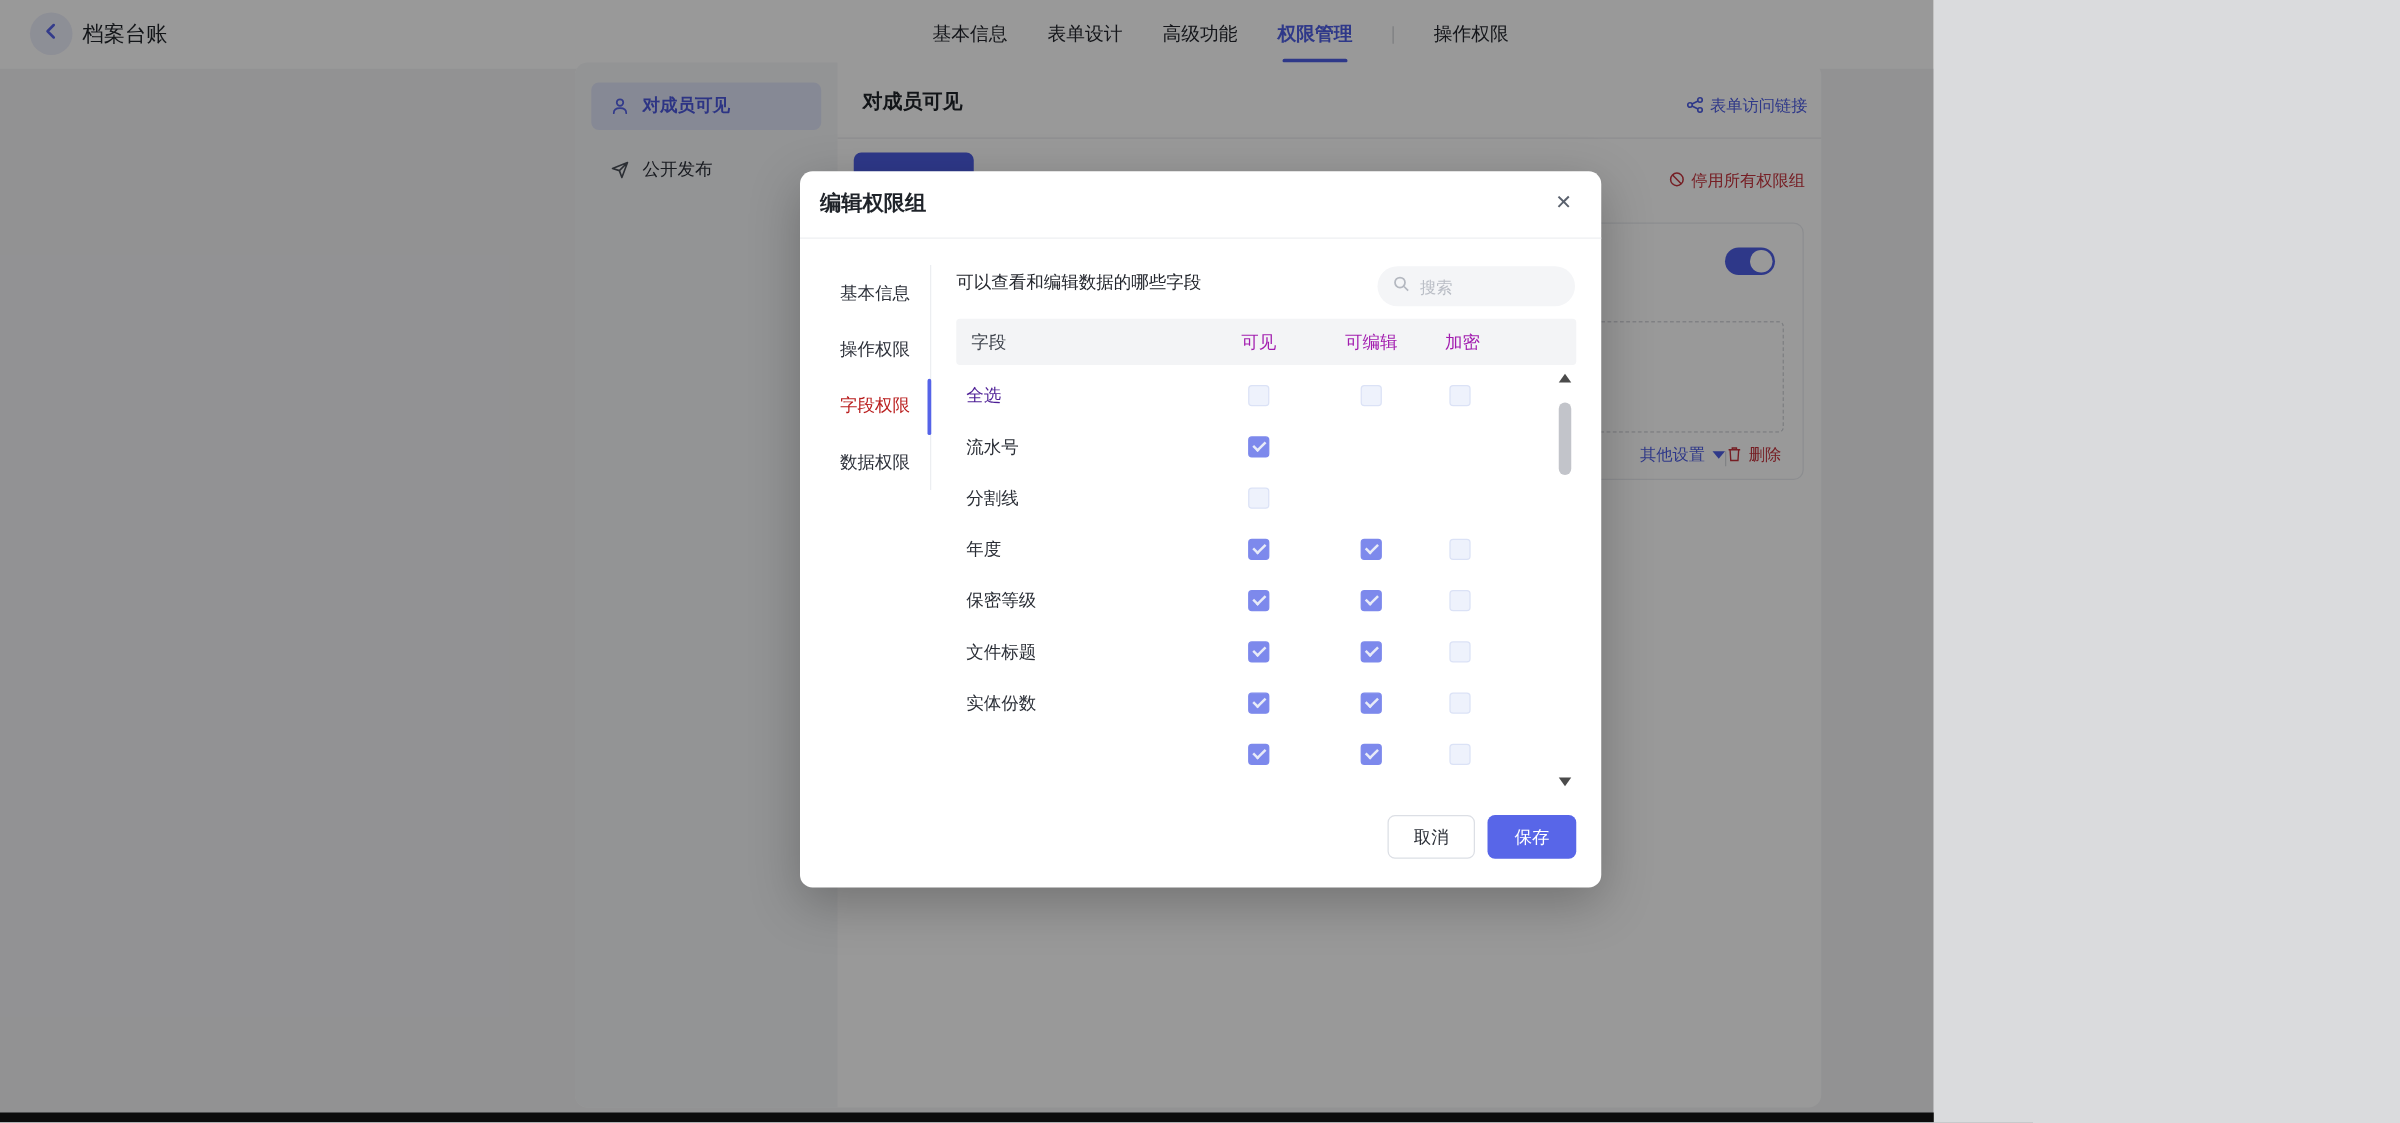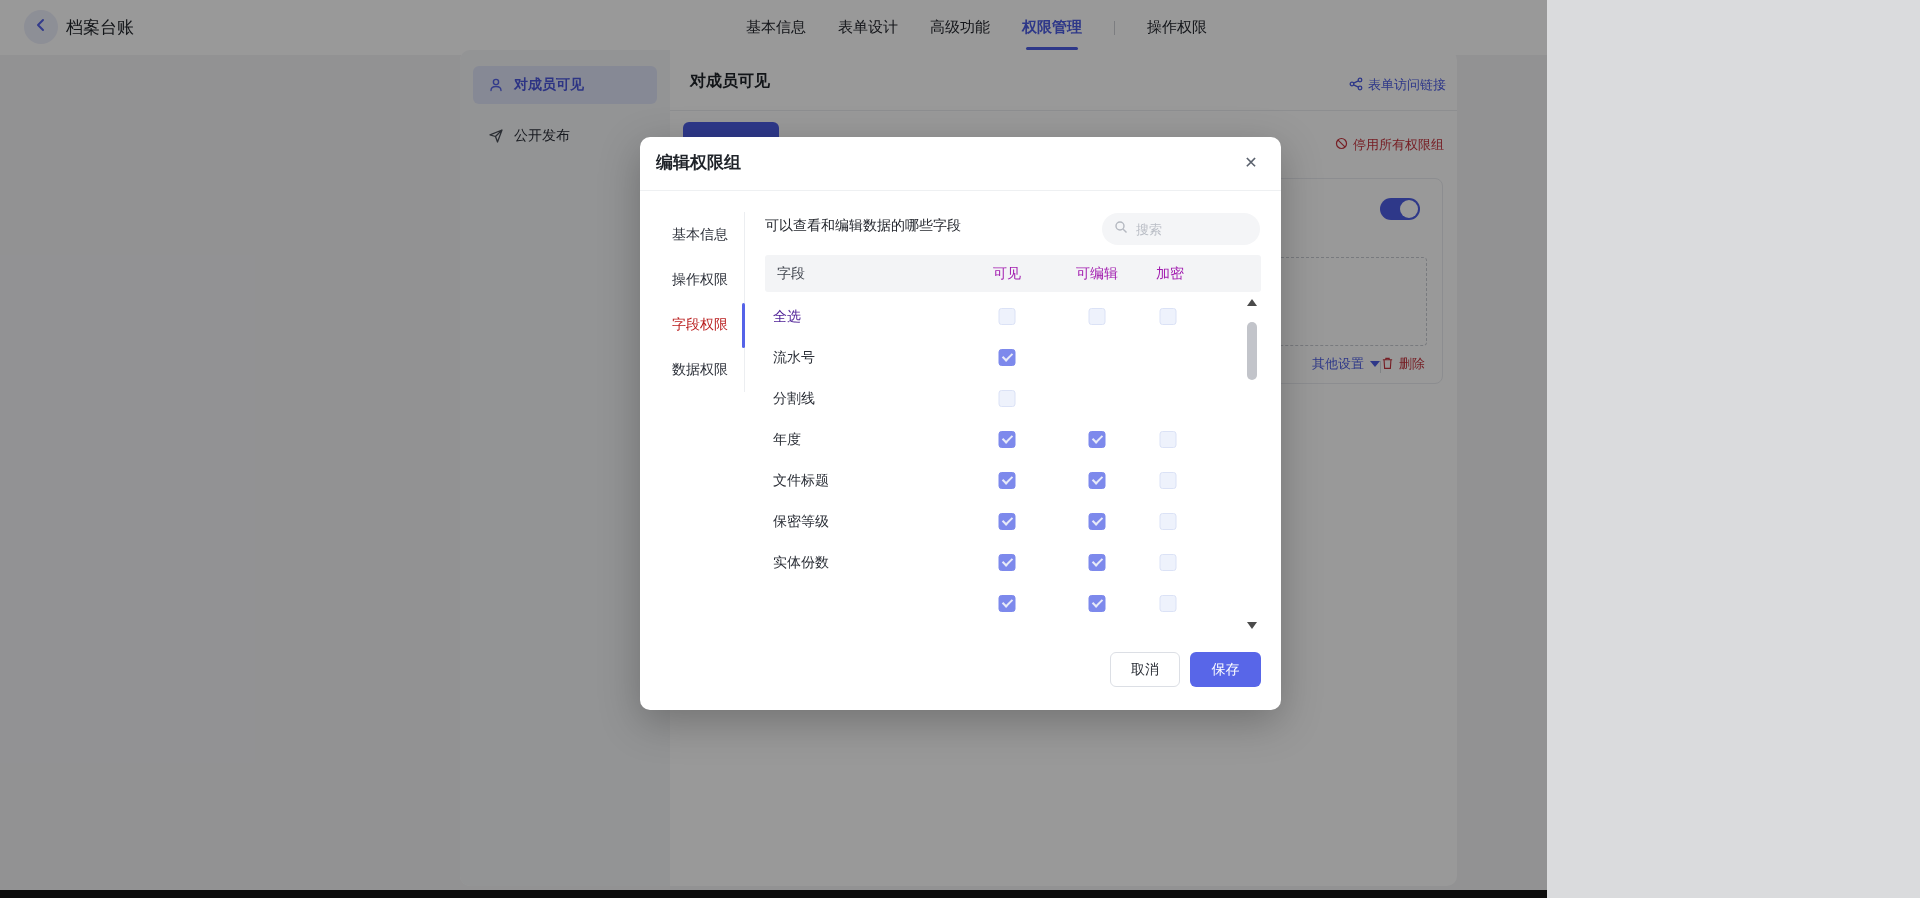--- a/index.html
+++ b/index.html
@@ -246,27 +246,27 @@
           <span class="row-label">分割线</span>
           <span class="cb unchecked" style="left: 242px;"></span>
         </div>
         <div class="field-row">
           <span class="row-label">年度</span>
           <span class="cb checked" style="left: 242px;"></span>
           <span class="cb checked" style="left: 332px;"></span>
           <span class="cb unchecked" style="left: 403px;"></span>
         </div>
         <div class="field-row">
+          <span class="row-label">保密等级</span>
+          <span class="cb checked" style="left: 242px;"></span>
+          <span class="cb checked" style="left: 332px;"></span>
+          <span class="cb unchecked" style="left: 403px;"></span>
+        </div>
+        <div class="field-row">
           <span class="row-label">文件标题</span>
-          <span class="cb checked" style="left: 242px;"></span>
-          <span class="cb checked" style="left: 332px;"></span>
-          <span class="cb unchecked" style="left: 403px;"></span>
-        </div>
-        <div class="field-row">
-          <span class="row-label">保密等级</span>
           <span class="cb checked" style="left: 242px;"></span>
           <span class="cb checked" style="left: 332px;"></span>
           <span class="cb unchecked" style="left: 403px;"></span>
         </div>
         <div class="field-row">
           <span class="row-label">实体份数</span>
           <span class="cb checked" style="left: 242px;"></span>
           <span class="cb checked" style="left: 332px;"></span>
           <span class="cb unchecked" style="left: 403px;"></span>
         </div>

